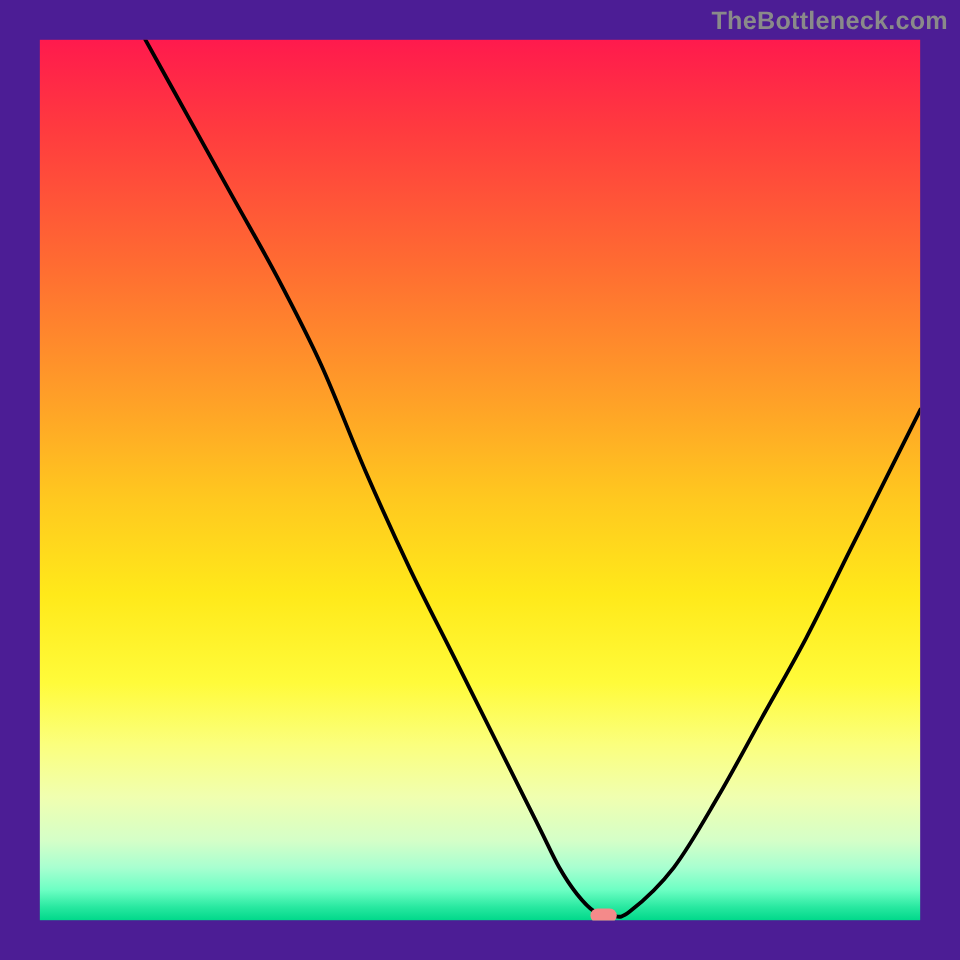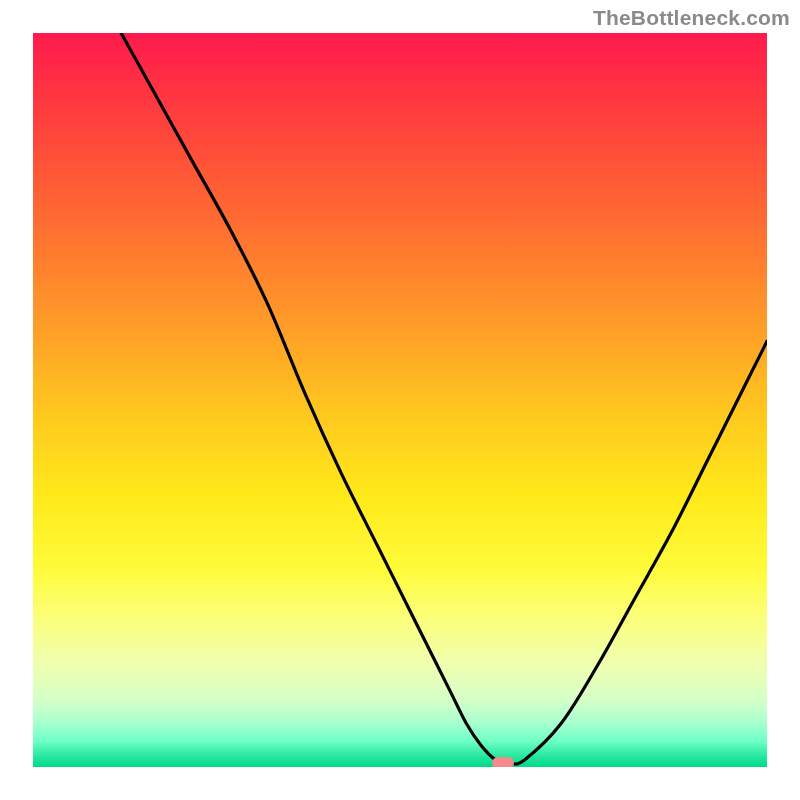--- a/index.html
+++ b/index.html
@@ -7,21 +7,21 @@
     padding: 0;
     width: 800px;
     height: 800px;
     background: #000;
     font-family: Arial, Helvetica, sans-serif;
   }
   .frame {
     position: relative;
     width: 800px;
     height: 800px;
-    background: #ffffff;
+    background: #4c1d95;
   }
   .plot {
     position: absolute;
     left: 33px;
     top: 33px;
     width: 734px;
     height: 734px;
     overflow: hidden;
   }
   .gradient {

